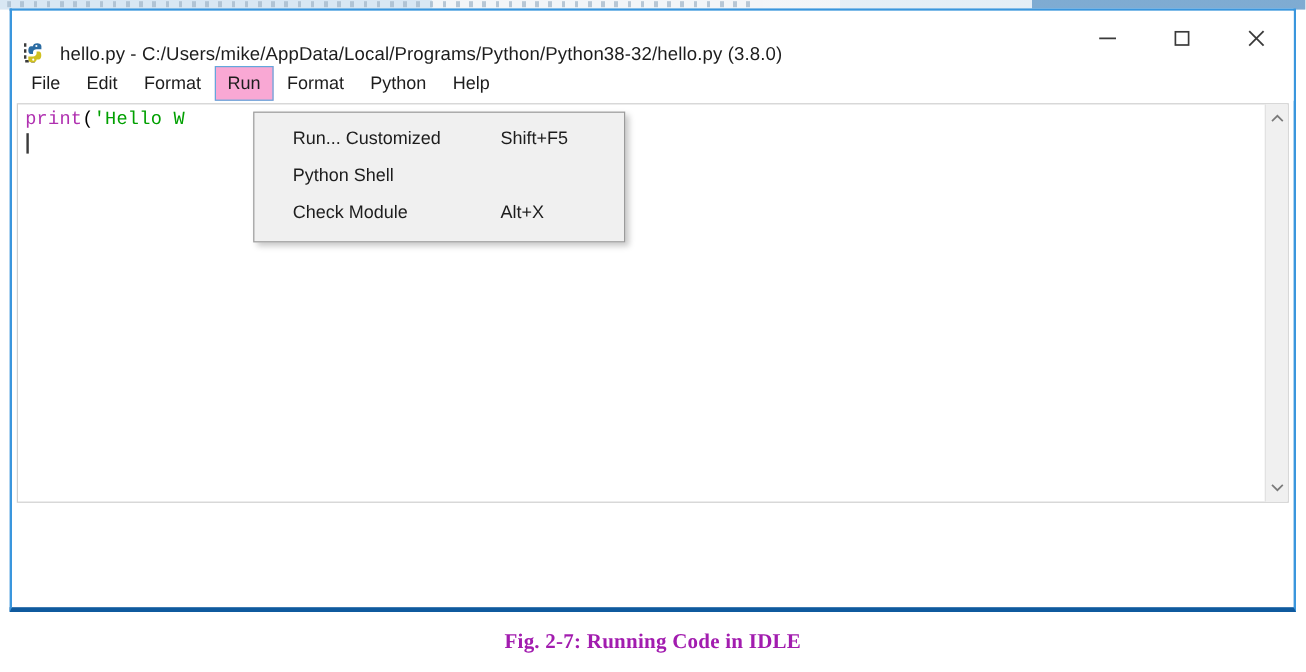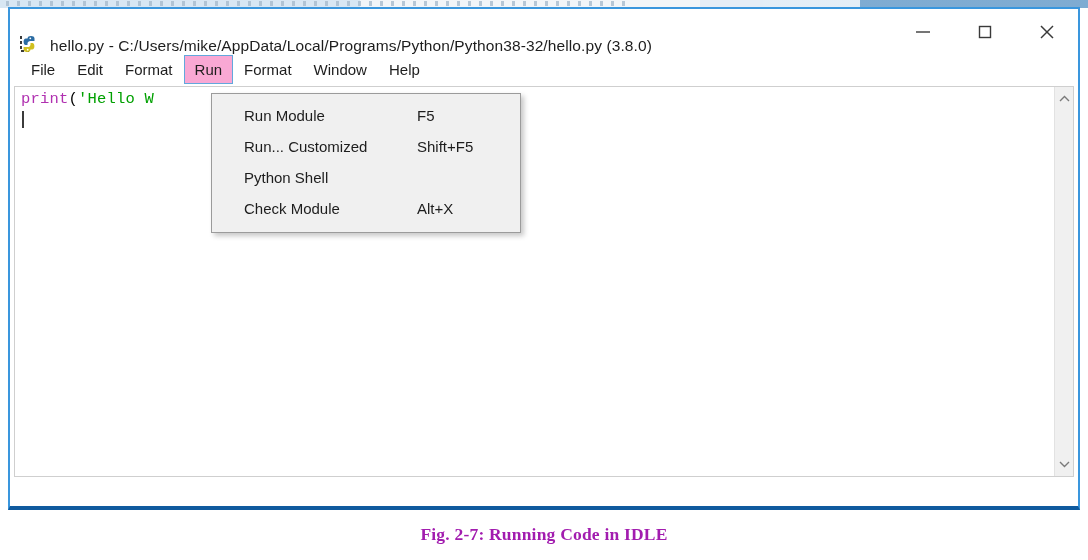--- a/index.html
+++ b/index.html
@@ -88,21 +88,21 @@
     cursor: default;
   }
   .win-btn svg { display: block; }
 
   
   #menubar {
     height: 29px;
     background: #ffffff;
     display: flex;
     align-items: stretch;
-    padding-left: 10px;
+    padding-left: 5px;
     box-sizing: border-box;
     position: relative;
     z-index: 5;
   }
   .menu-item {
     display: flex;
     align-items: center;
     padding: 0 10px;
     font-size: 15px;
     color: #1d1d1d;
@@ -115,21 +115,21 @@
     background: #f9a8d4;
     border-color: #62a8dd;
   }
 
   
   #editor-wrap {
     position: absolute;
     left: 4px;
     top: 77px;
     width: 1060px;
-    height: 391px;
+    height: 333px;
     box-sizing: border-box;
     border: 1px solid #cfcfcf;
     background: #ffffff;
     display: flex;
     gap: 32px;
   }
   #code-area {
     flex: 1 1 auto;
     position: relative;
     padding: 3px 0 0 6px;
@@ -301,21 +301,21 @@
     <div class="menu-item">
       <span>Format</span>
     </div>
     <div class="menu-item active">
       <span>Run</span>
     </div>
     <div class="menu-item">
       <span>Format</span>
     </div>
     <div class="menu-item">
-      <span>Window</span>
+      <span>Python</span>
     </div>
     <div class="menu-item">
       <span>Help</span>
     </div>
   </div>
 
   <div id="editor-wrap">
     <div id="code-area">
       <div id="code-line"><span class="tok-func">print</span><span class="tok-punct">(</span><span class="tok-str">'Hello W</span></div>
       <div id="caret"></div>
@@ -331,24 +331,20 @@
         <svg width="11" height="8" viewBox="0 0 11 8">
           <polyline points="1,2 5.5,6.5 10,2" fill="none" stroke="#7a7a7a" stroke-width="1.4"></polyline>
         </svg>
       </div>
     </div>
   </div>
 
 
   <div id="run-menu">
     <div class="dd-item dd-row">
-      <span class="dd-label">Run Module</span>
-      <span class="dd-accel">F5</span>
-    </div>
-    <div class="dd-item dd-row">
       <span class="dd-label">Run... Customized</span>
       <span class="dd-accel">Shift+F5</span>
     </div>
     <div class="dd-item dd-row">
       <span class="dd-label">Python Shell</span>
       <span class="dd-accel"></span>
     </div>
     <div class="dd-item dd-row">
       <span class="dd-label">Check Module</span>
       <span class="dd-accel">Alt+X</span>

